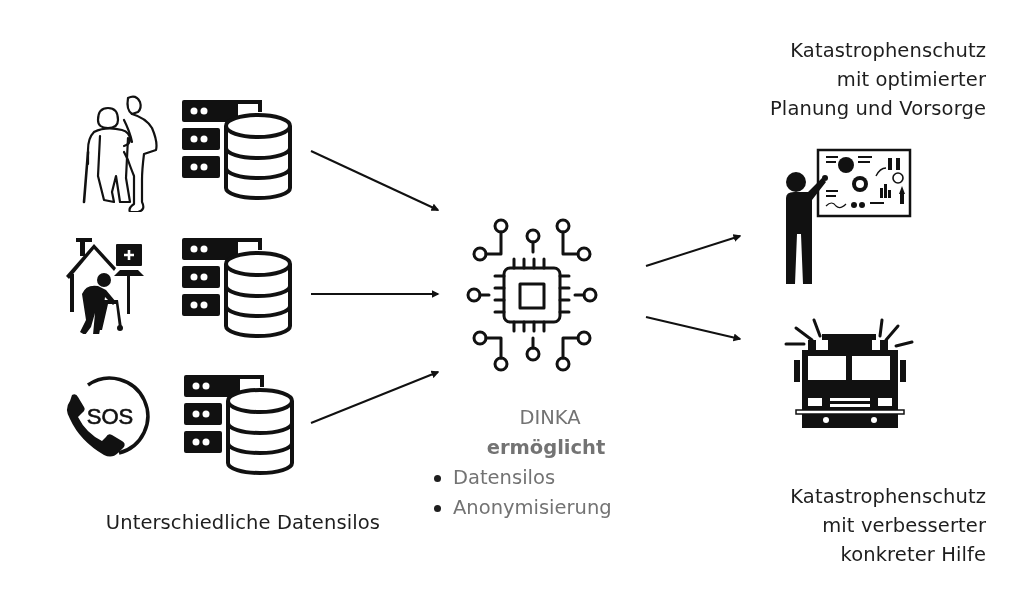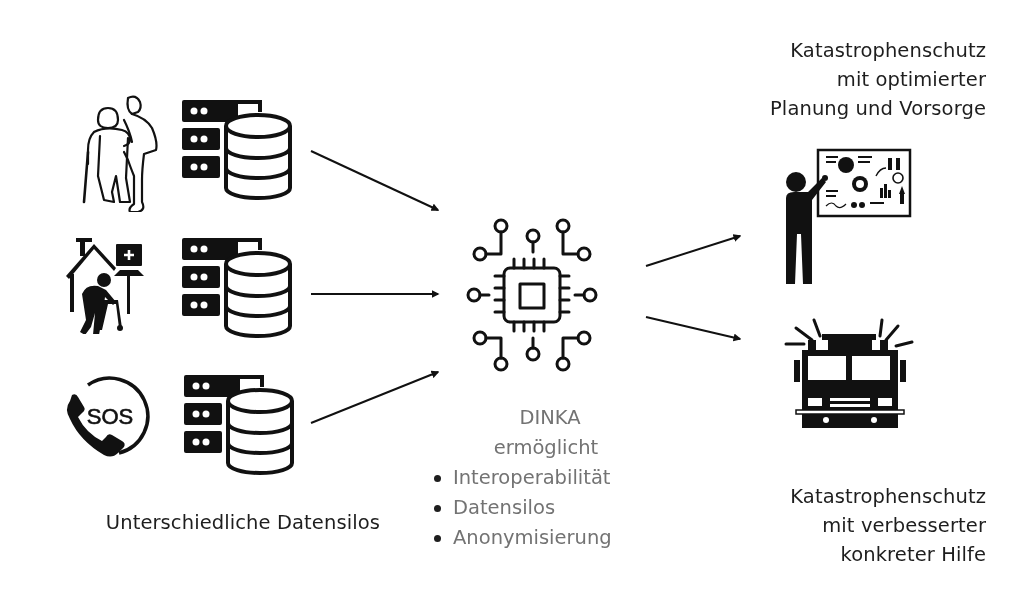--- a/index.html
+++ b/index.html
@@ -159,23 +159,22 @@
     <circle cx="75" cy="142" r="6"></circle>
       <path d="M75,136 v-10"></path>
     <circle cx="126" cy="126" r="6"></circle>
       <path d="M120,126 h-15 v20"></path>
       <circle cx="105" cy="152" r="6"></circle>
   </g>
 </svg>
 
 <div class="dinka">
   <div class="head">DINKA</div>
-  <div class="head" style="margin-left:-8px;">ermöglicht</div>
+  <div class="head" style="margin-left:-8px;font-weight:bold;">ermöglicht</div>
   <ul>
-    <li>Interoperabilität</li>
     <li>Datensilos</li>
     <li>Anonymisierung</li>
   </ul>
 </div>
 
 <div class="caption" style="left:716px;top:36px;width:270px;">
   <div>Katastrophenschutz</div>
   <div>mit optimierter</div>
   <div>Planung und Vorsorge</div>
 </div>

